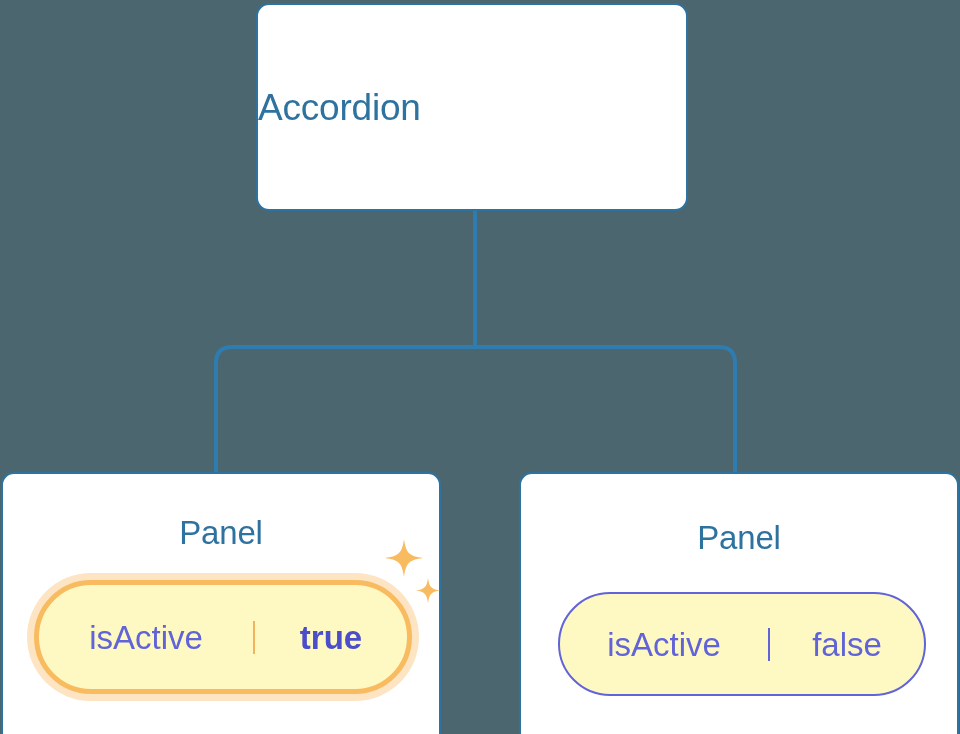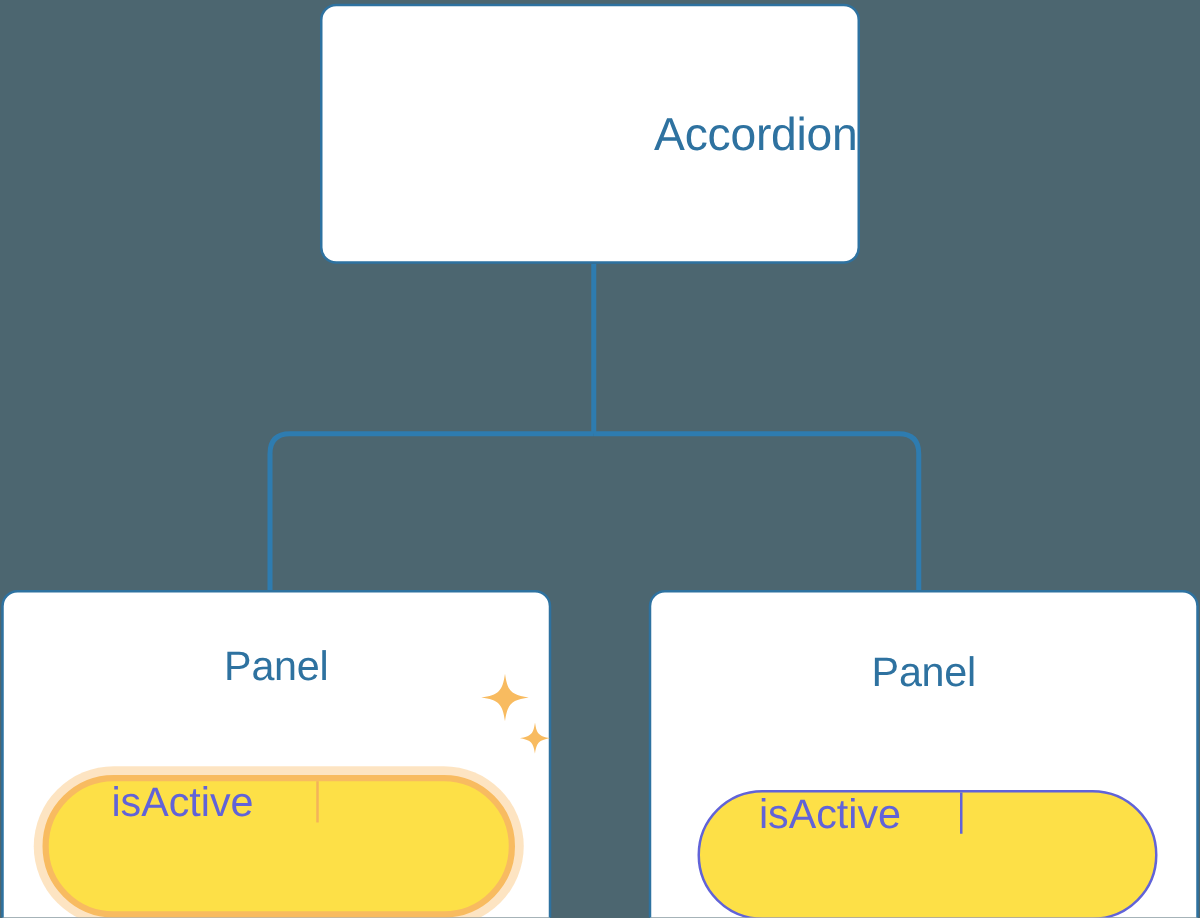--- a/index.html
+++ b/index.html
@@ -43,21 +43,21 @@
     top: 3px;
     width: 432px;
     height: 208px;
   }
 
   .node-title-root {
     position: absolute;
     left: 0;
     right: 0;
     top: 84px;
-    text-align: right;
+    text-align: left;
     font-size: 37px;
     color: #2e72a0;
     letter-spacing: -0.2px;
     line-height: 1;
   }
 
   .node-panel {
     width: 440px;
     height: 326px;
   }
@@ -74,24 +74,23 @@
     color: #2e72a0;
     letter-spacing: -0.2px;
     line-height: 1;
   }
   .node-panel.right .node-title-panel { top: 47px; }
 
   
   .pill-wrap {
     position: absolute;
     display: flex;
-    align-items: flex-start;
+    align-items: center;
     box-sizing: border-box;
-    background: #fde047;
-    margin-top: 40px;
+    background: #fef9c3;
   }
 
   
   .pill-plain {
     left: 37px;
     top: 118px;
     width: 368px;
     height: 104px;
     border: 2px solid #6163d8;
     border-radius: 52px;
@@ -165,31 +164,33 @@
 
   <div class="node node-root">
     <div class="node-title-root">Accordion</div>
   </div>
 
   <div class="node node-panel left">
     <div class="node-title-panel">Panel</div>
 
     <div class="pill-wrap pill-hl">
       <div class="pill-cell pill-key">isActive</div>
+      <div class="pill-cell pill-val">true</div>
     </div>
   </div>
 
   <div class="sparkles">
     <svg viewBox="0 0 70 80" width="70" height="80">
       <path d="M 26 5 C 28 19 31 22 45 24 C 31 26 28 29 26 43 C 24 29 21 26 7 24 C 21 22 24 19 26 5 Z" fill="#f8bb60"></path>
       <path d="M 50 44 C 51.3 53 53 55 62 56.5 C 53 58 51.3 60 50 69 C 48.7 60 47 58 38 56.5 C 47 55 48.7 53 50 44 Z" fill="#f8bb60"></path>
     </svg>
   </div>
 
   <div class="node node-panel right">
     <div class="node-title-panel">Panel</div>
 
     <div class="pill-wrap pill-plain">
       <div class="pill-cell pill-key">isActive</div>
+      <div class="pill-cell pill-val">false</div>
     </div>
   </div>
 
 </div>
 
 </body></html>

